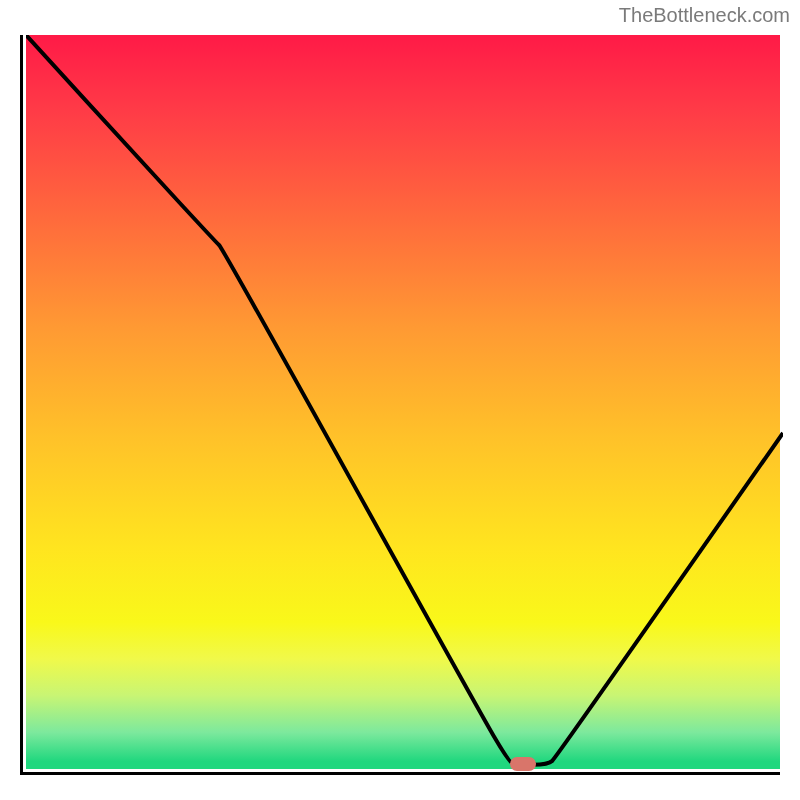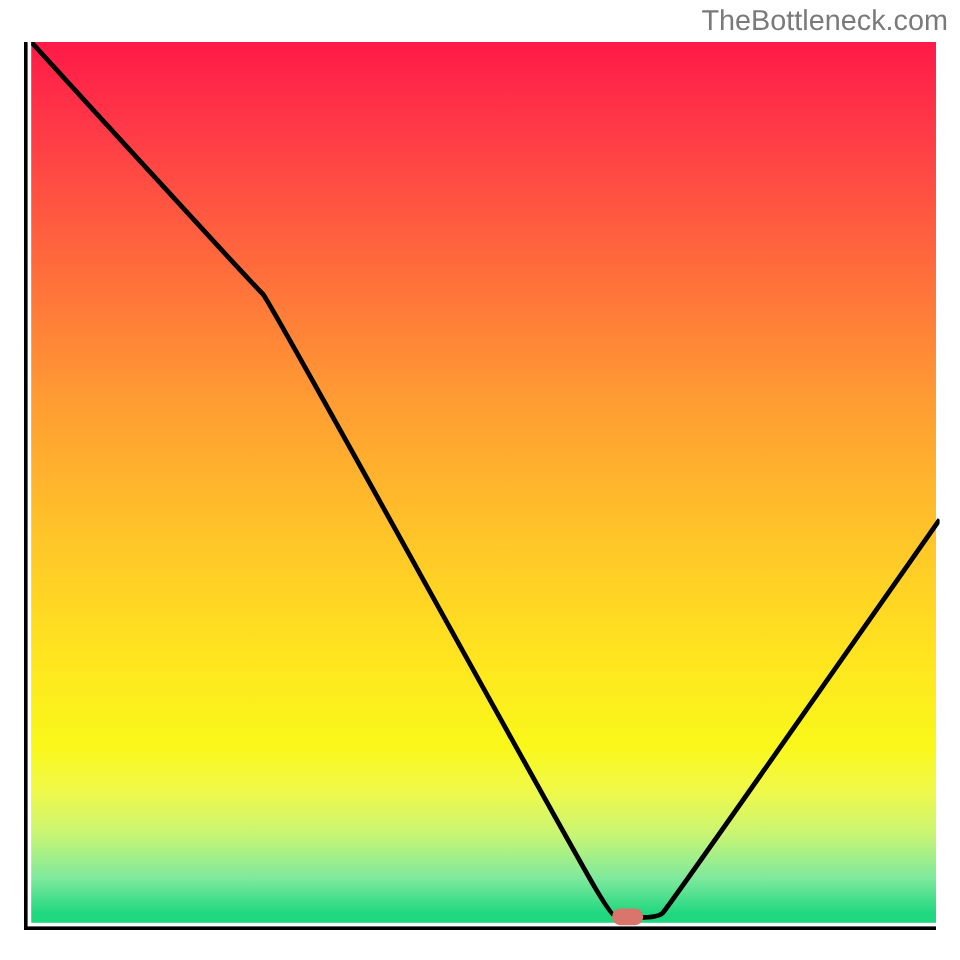--- a/index.html
+++ b/index.html
@@ -12,21 +12,21 @@
 }
 .container {
   width: 800px;
   height: 800px;
   position: relative;
 }
 .attribution {
   position: absolute;
   top: 4px;
   right: 10px;
-  font-size: 24px;
+  font-size: 20px;
   color: #7a7a7a;
   font-weight: 500;
   z-index: 10;
 }
 .plot-area {
   position: absolute;
   left: 20px;
   top: 35px;
   width: 760px;
   height: 740px;

